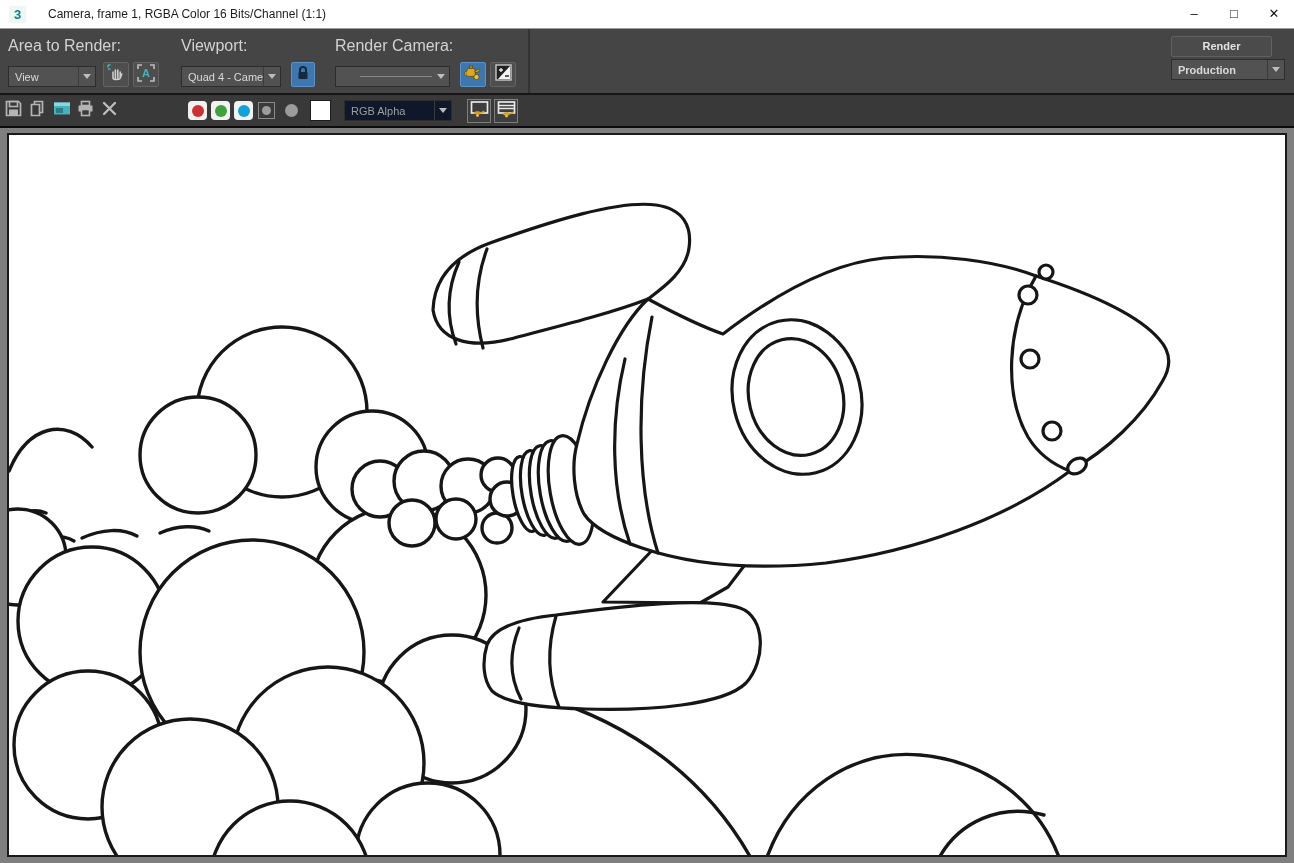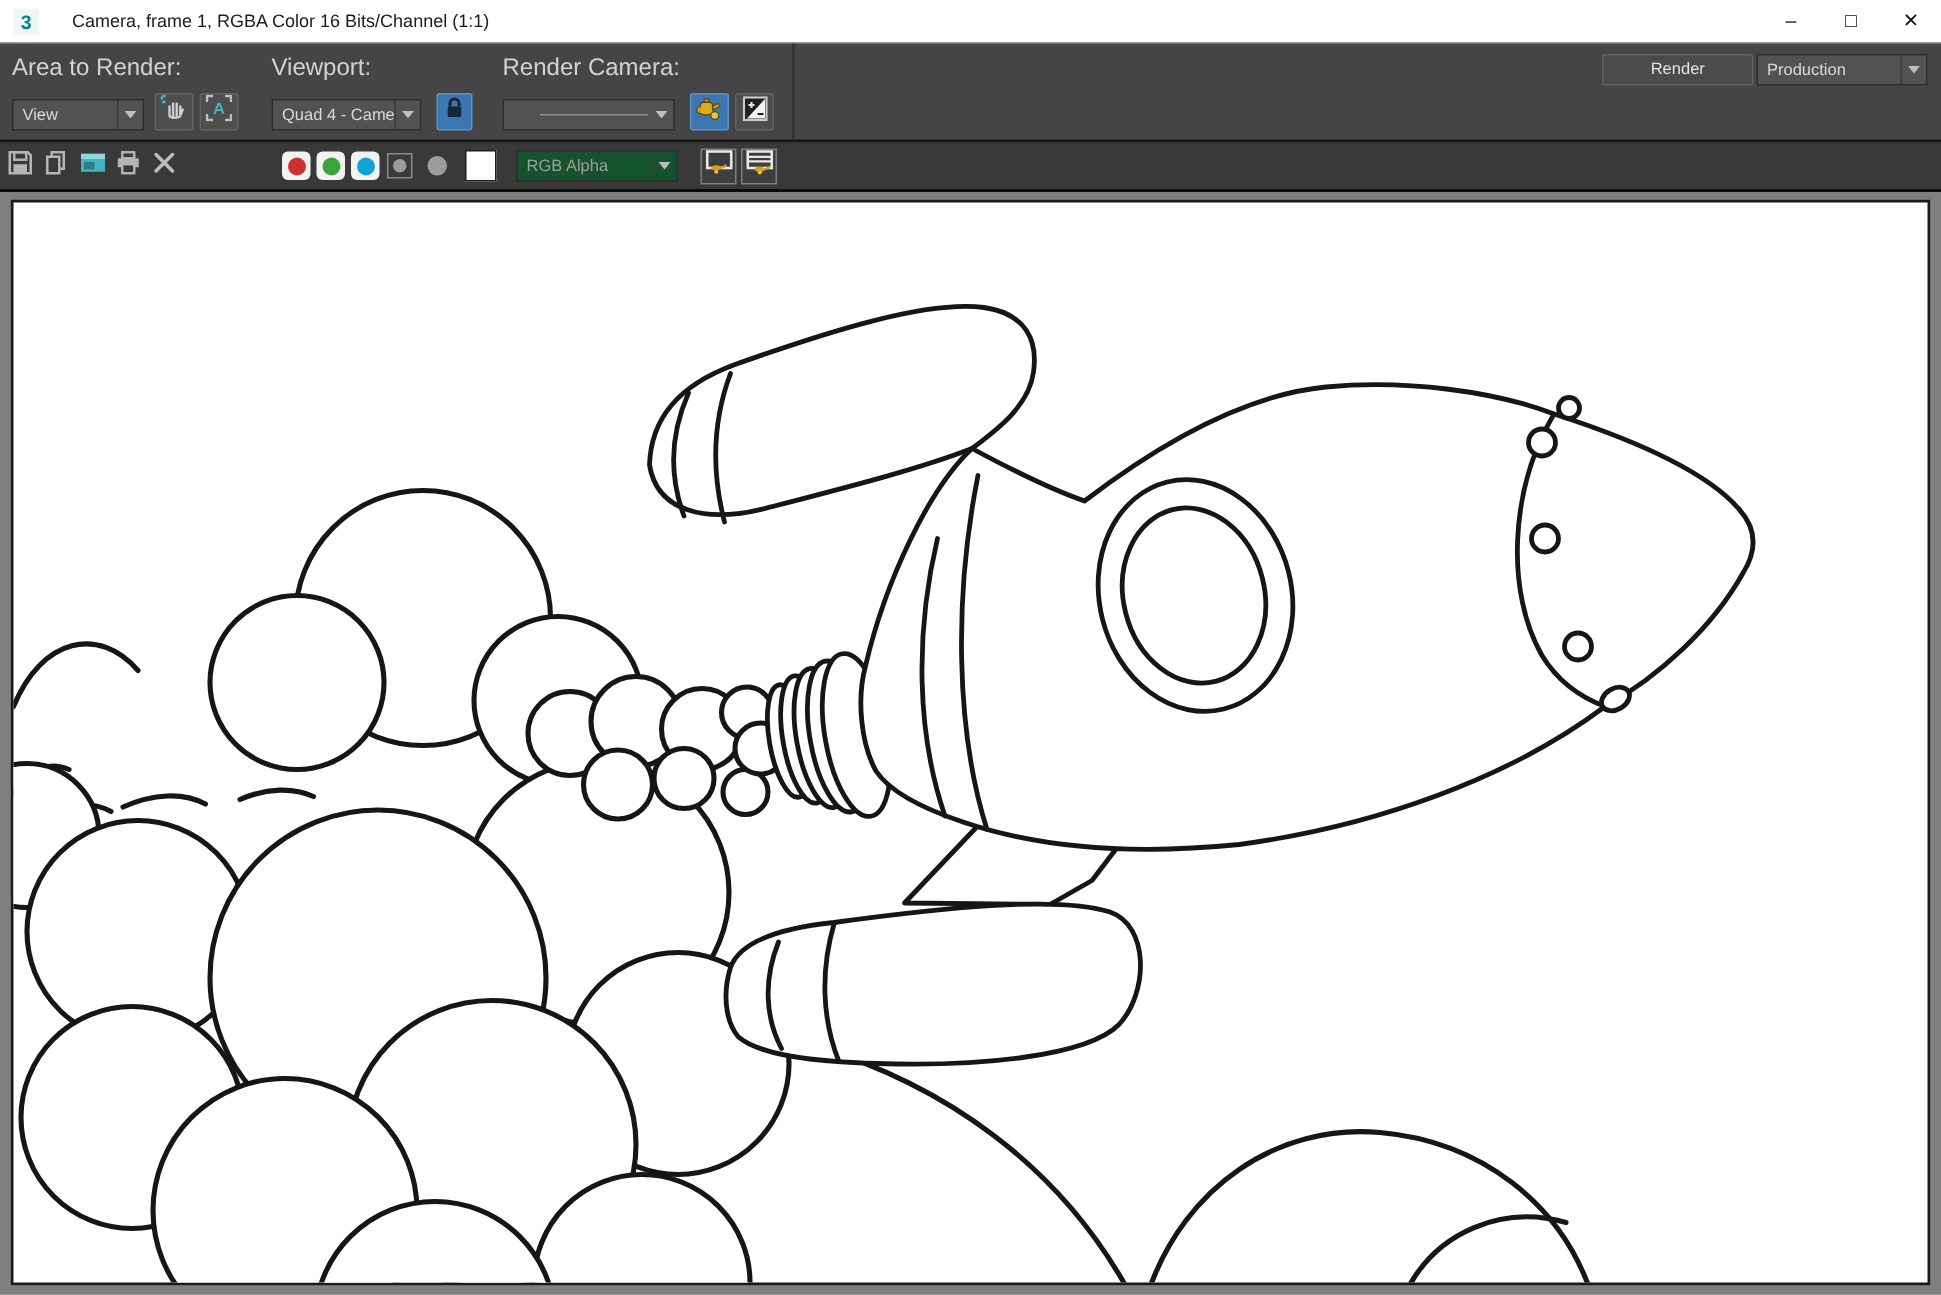--- a/index.html
+++ b/index.html
@@ -29,21 +29,21 @@
   .dd .arr { width:17px; align-self:stretch; border-left:1px solid #3b3b3b;
     display:flex; align-items:center; justify-content:center; }
   .tri { width:0; height:0; border-left:4px solid transparent; border-right:4px solid transparent;
     border-top:5px solid #bdbdbd; }
   .dashline { width:72px; height:1px; background:#8a8a8a; margin-left:6px; }
   .tbtn { width:26px; height:25px; background:#4e4e4e; border:1px solid #636363;
     border-radius:2px; display:flex; align-items:center; justify-content:center; }
   .tbtn.active { background:#3e76b0; border-color:#5c92c6; }
   .sep1 { border-left:2px solid #333333; margin-left:12px; }
   .rightcol { margin-left:auto; margin-right:9px; padding-top:7px;
-    display:flex; flex-direction:row; gap:2px; }
+    display:flex; flex-direction:column; gap:2px;font-weight:bold; }
   .renderbtn { width:101px; height:21px; background:#4b4b4b; border:1px solid #616161;
     border-radius:2px; color:#e3e3e3; font-size:11px; text-align:center; line-height:19px; }
   .proddd { width:114px; }
 
   
   .toolbar2 { height:33px; background:#393939; display:flex; align-items:center;
     border-bottom:2px solid #0c0c0c; flex:0 0 33px; }
   .ibtn { width:21px; height:21px; margin-left:3px; display:flex; align-items:center; justify-content:center; }
   .chtoggle { width:19px; height:19px; border-radius:4px; background:#f2f2f2;
     display:flex; align-items:center; justify-content:center; }
@@ -227,21 +227,21 @@
     </div>
     <div class="chtoggle" style="margin-left:4px;">
       <span class="chdot" style="background:#10a2d8;"></span>
     </div>
     <div class="monobtn" style="margin-left:5px;">
       <span class="monodot"></span>
     </div>
     <div class="alphadot" style="margin-left:10px;"></div>
     <div class="swatch" style="margin-left:12px;"></div>
 
-    <div class="dd" style="width:108px;margin-left:13px;background:#14532d;">
+    <div class="dd" style="width:108px;margin-left:13px;background:#0f172a;">
       <span class="val" style="color:#9e9e9e;">RGB Alpha</span>
       <span class="arr">
           <span class="tri"></span>
         </span>
     </div>
 
     <div class="uibtn" style="margin-left:15px;">
       <span>
         <svg width="19" height="18" viewBox="0 0 19 18">
           <rect x="1.5" y="2" width="16" height="11" fill="none" stroke="#e8e8e8" stroke-width="1.7"></rect>

